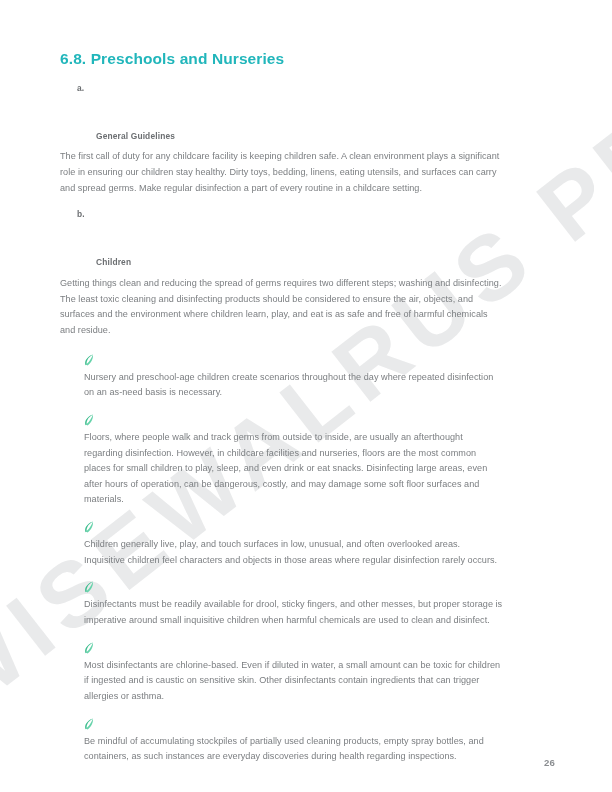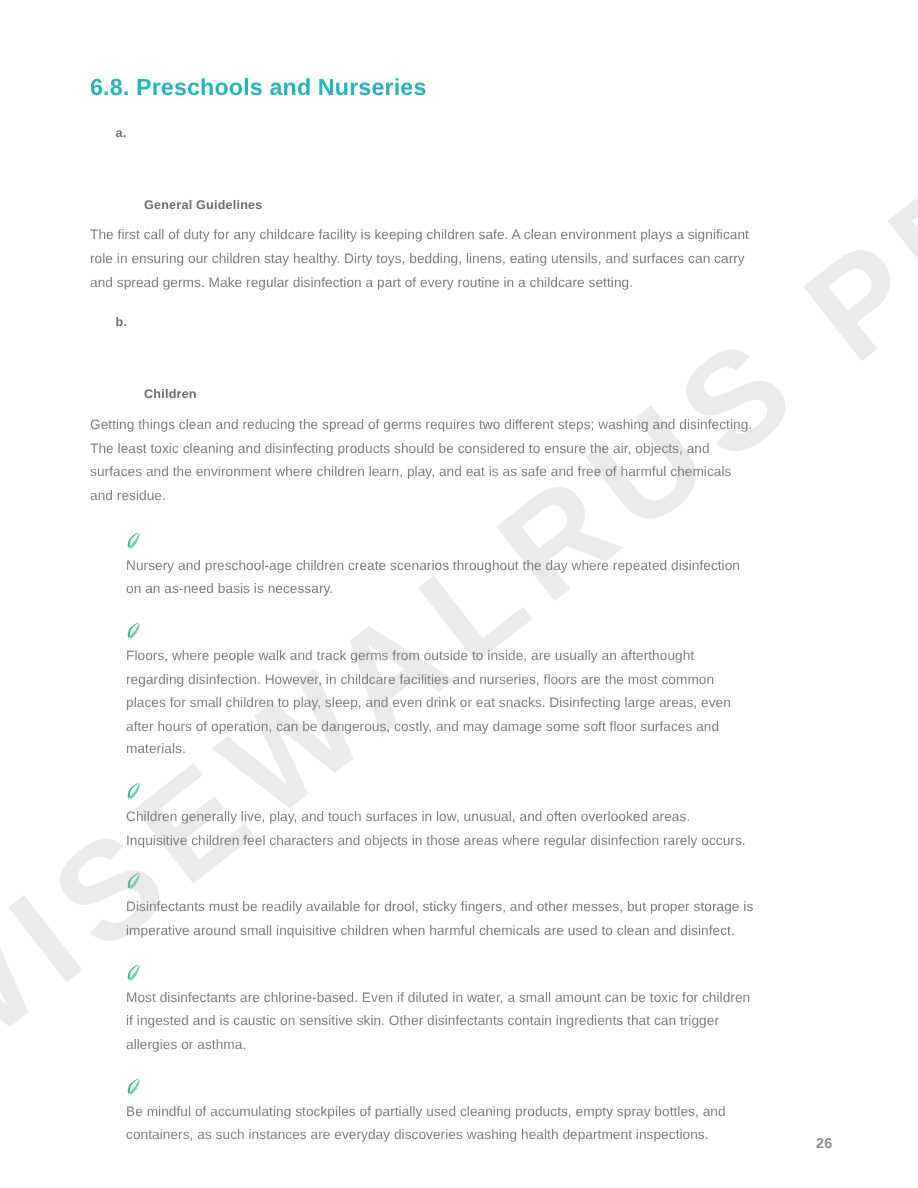--- a/index.html
+++ b/index.html
@@ -218,21 +218,21 @@
         <span class="leaf-text">Most disinfectants are chlorine-based. Even if diluted in water, a small amount can be toxic for children if ingested and is caustic on sensitive skin. Other disinfectants contain ingredients that can trigger allergies or asthma.</span>
       </li>
 
       <li class="leaf-item">
         <span class="leaf-icon">
           <svg viewBox="0 0 11 12" xmlns="http://www.w3.org/2000/svg">
             <path d="M8.9 0.6 C6.0 1.5 3.6 3.3 2.2 5.6 C1.1 7.4 0.8 9.3 1.5 11.2 L2.9 10.4 C2.4 8.9 2.6 7.4 3.4 5.9 C4.5 3.9 6.4 2.3 8.9 0.6 Z" fill="#3dbd8e"></path>
             <path d="M8.9 0.6 C7.9 3.3 6.6 5.7 4.9 7.7 C3.9 8.9 2.9 9.8 1.8 10.6 L3.5 11.6 C5.3 10.3 6.8 8.6 7.8 6.5 C8.8 4.5 9.2 2.5 8.9 0.6 Z" fill="#67d3ab"></path>
           </svg>
         </span>
-        <span class="leaf-text">Be mindful of accumulating stockpiles of partially used cleaning products, empty spray bottles, and containers, as such instances are everyday discoveries washing health department inspections.</span>
+        <span class="leaf-text">Be mindful of accumulating stockpiles of partially used cleaning products, empty spray bottles, and containers, as such instances are everyday discoveries during health regarding inspections.</span>
       </li>
     </ul>
 
   </div>
 
   <div class="page-number">26</div>
 
 </div>
 
 </body></html>

